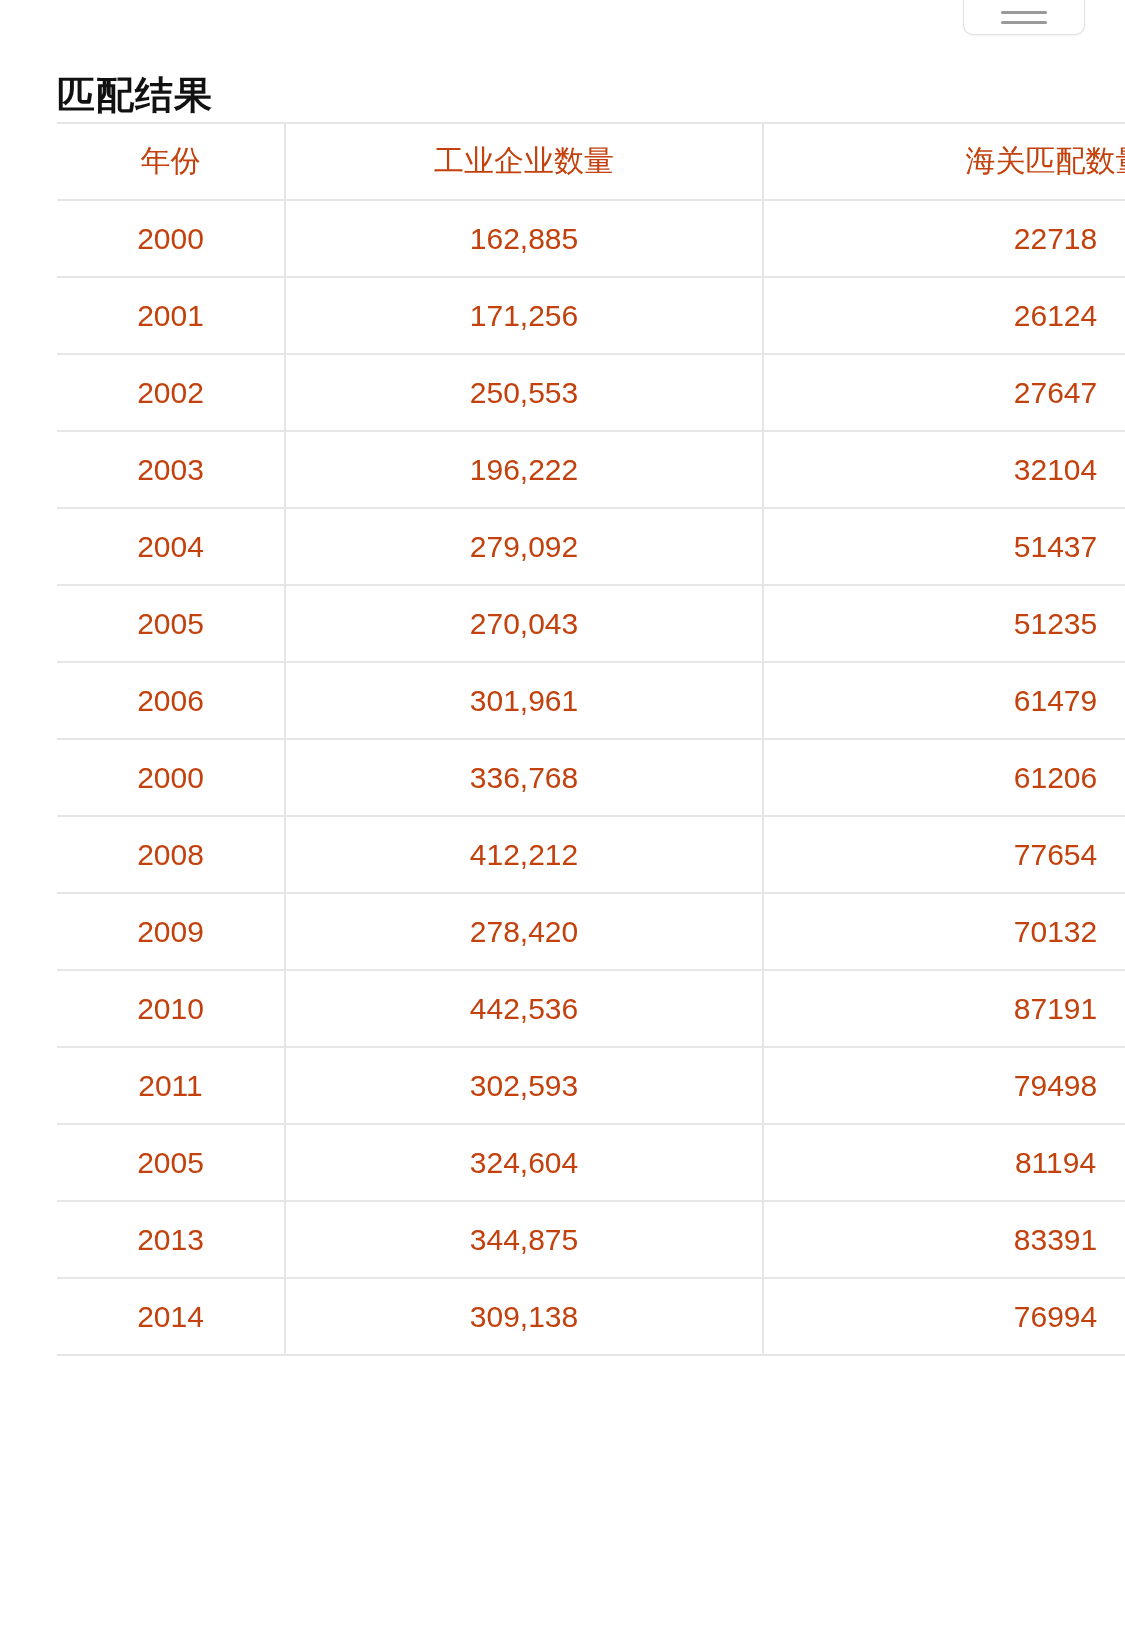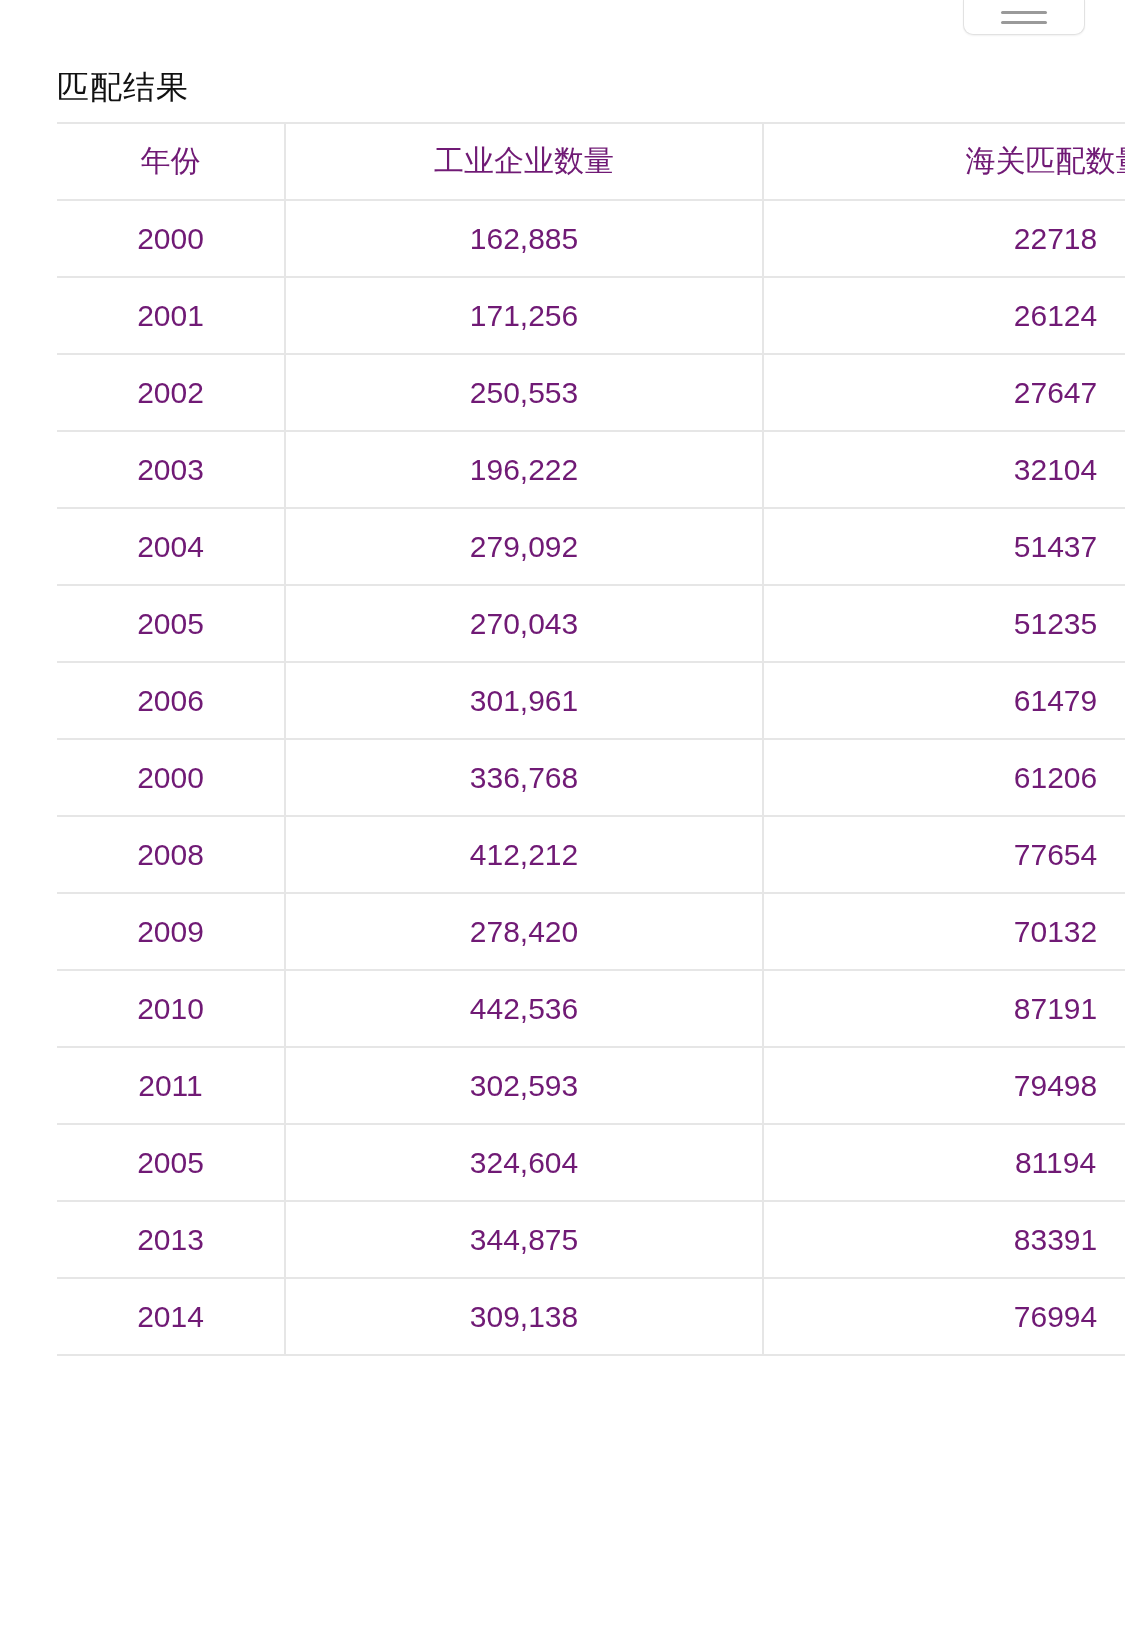--- a/index.html
+++ b/index.html
@@ -43,22 +43,22 @@
     height: 3px;
     background: #9a9a9a;
     border-radius: 2px;
   }
 
   
   .page-title {
     position: absolute;
     top: 46px;
     left: 57px;
-    font-size: 32px;
-    font-weight: normal;
+    font-size: 38px;
+    font-weight: bold;
     letter-spacing: 1px;
     color: #111111;
     line-height: 1.3;
   }
 
   
   .table-wrap {
     position: absolute;
     top: 122px;
     left: 57px;
@@ -76,21 +76,21 @@
   table.result-table col.c-match { width: 584px; }
 
   table.result-table th,
   table.result-table td {
     text-align: center;
     vertical-align: middle;
     height: 75px;
     padding: 0 10px;
     border-bottom: 2px solid #e6e6e6;
     font-weight: normal;
-    color: #701a75;
+    color: #c2410c;
     white-space: nowrap;
   }
   table.result-table thead th {
     border-top: 2px solid #e6e6e6;
     border-bottom: 2px solid #e6e6e6;
     font-size: 30px;
   }
   
   table.result-table th + th,
   table.result-table td + td {

